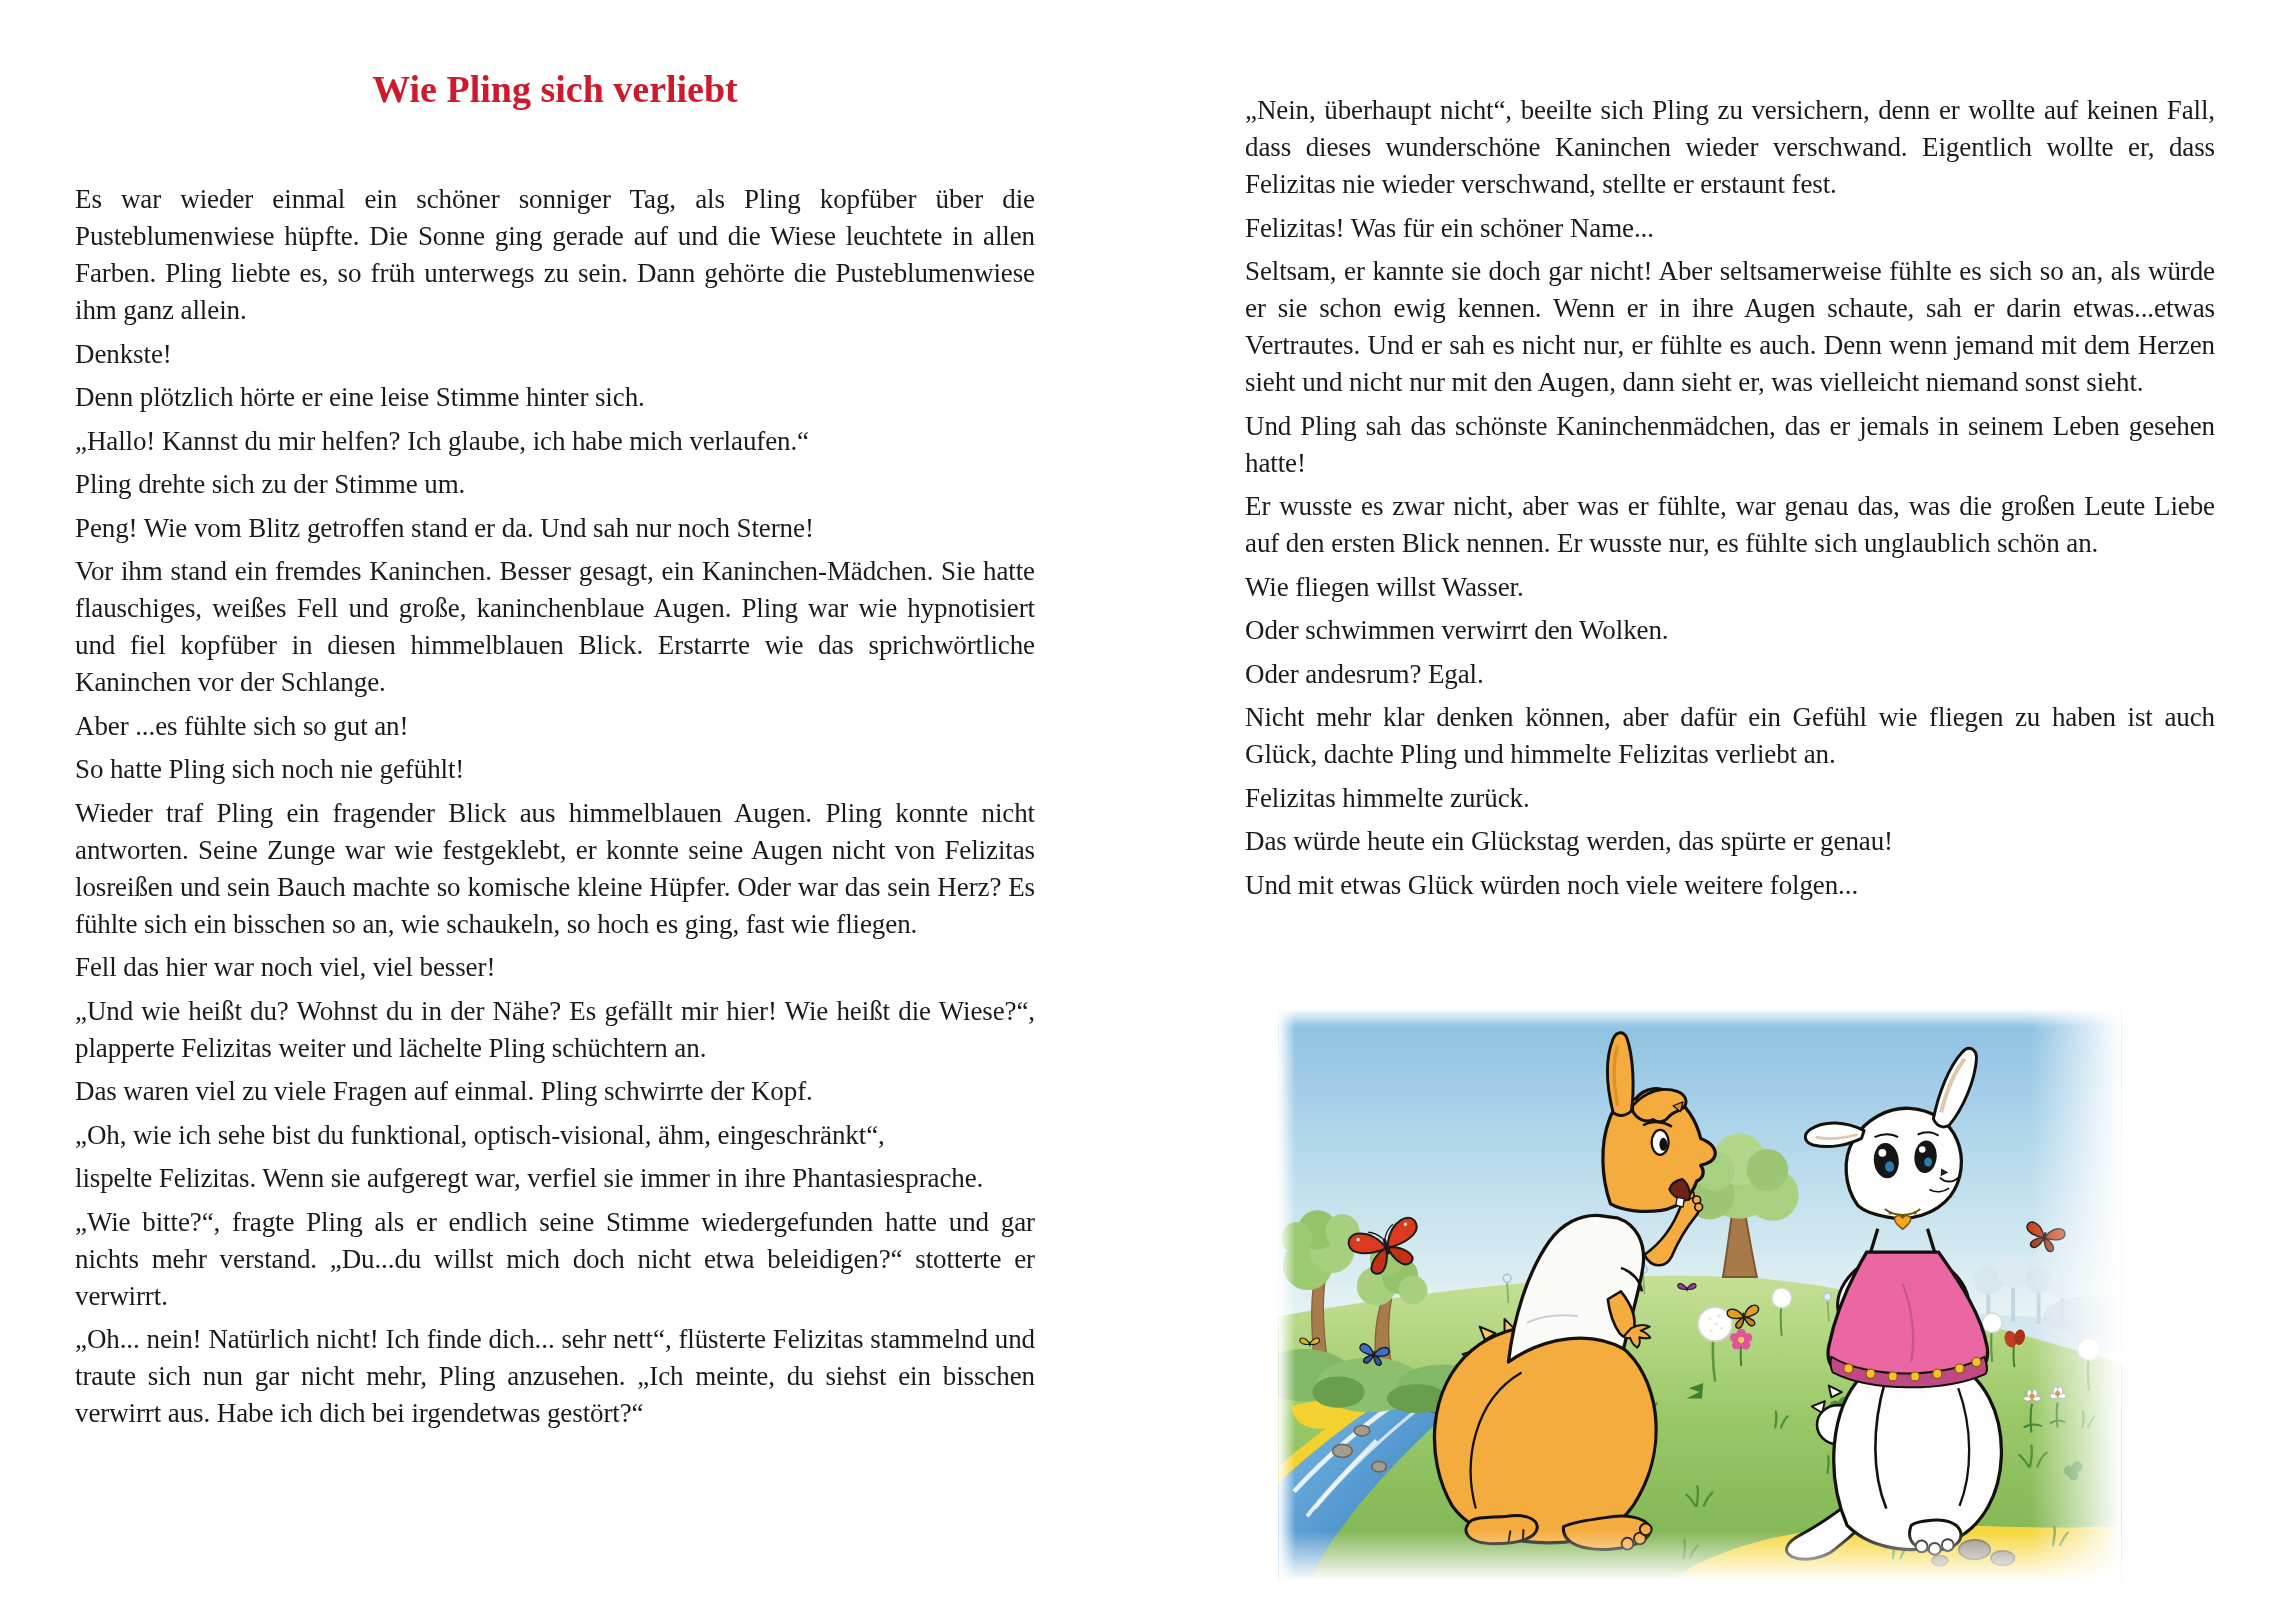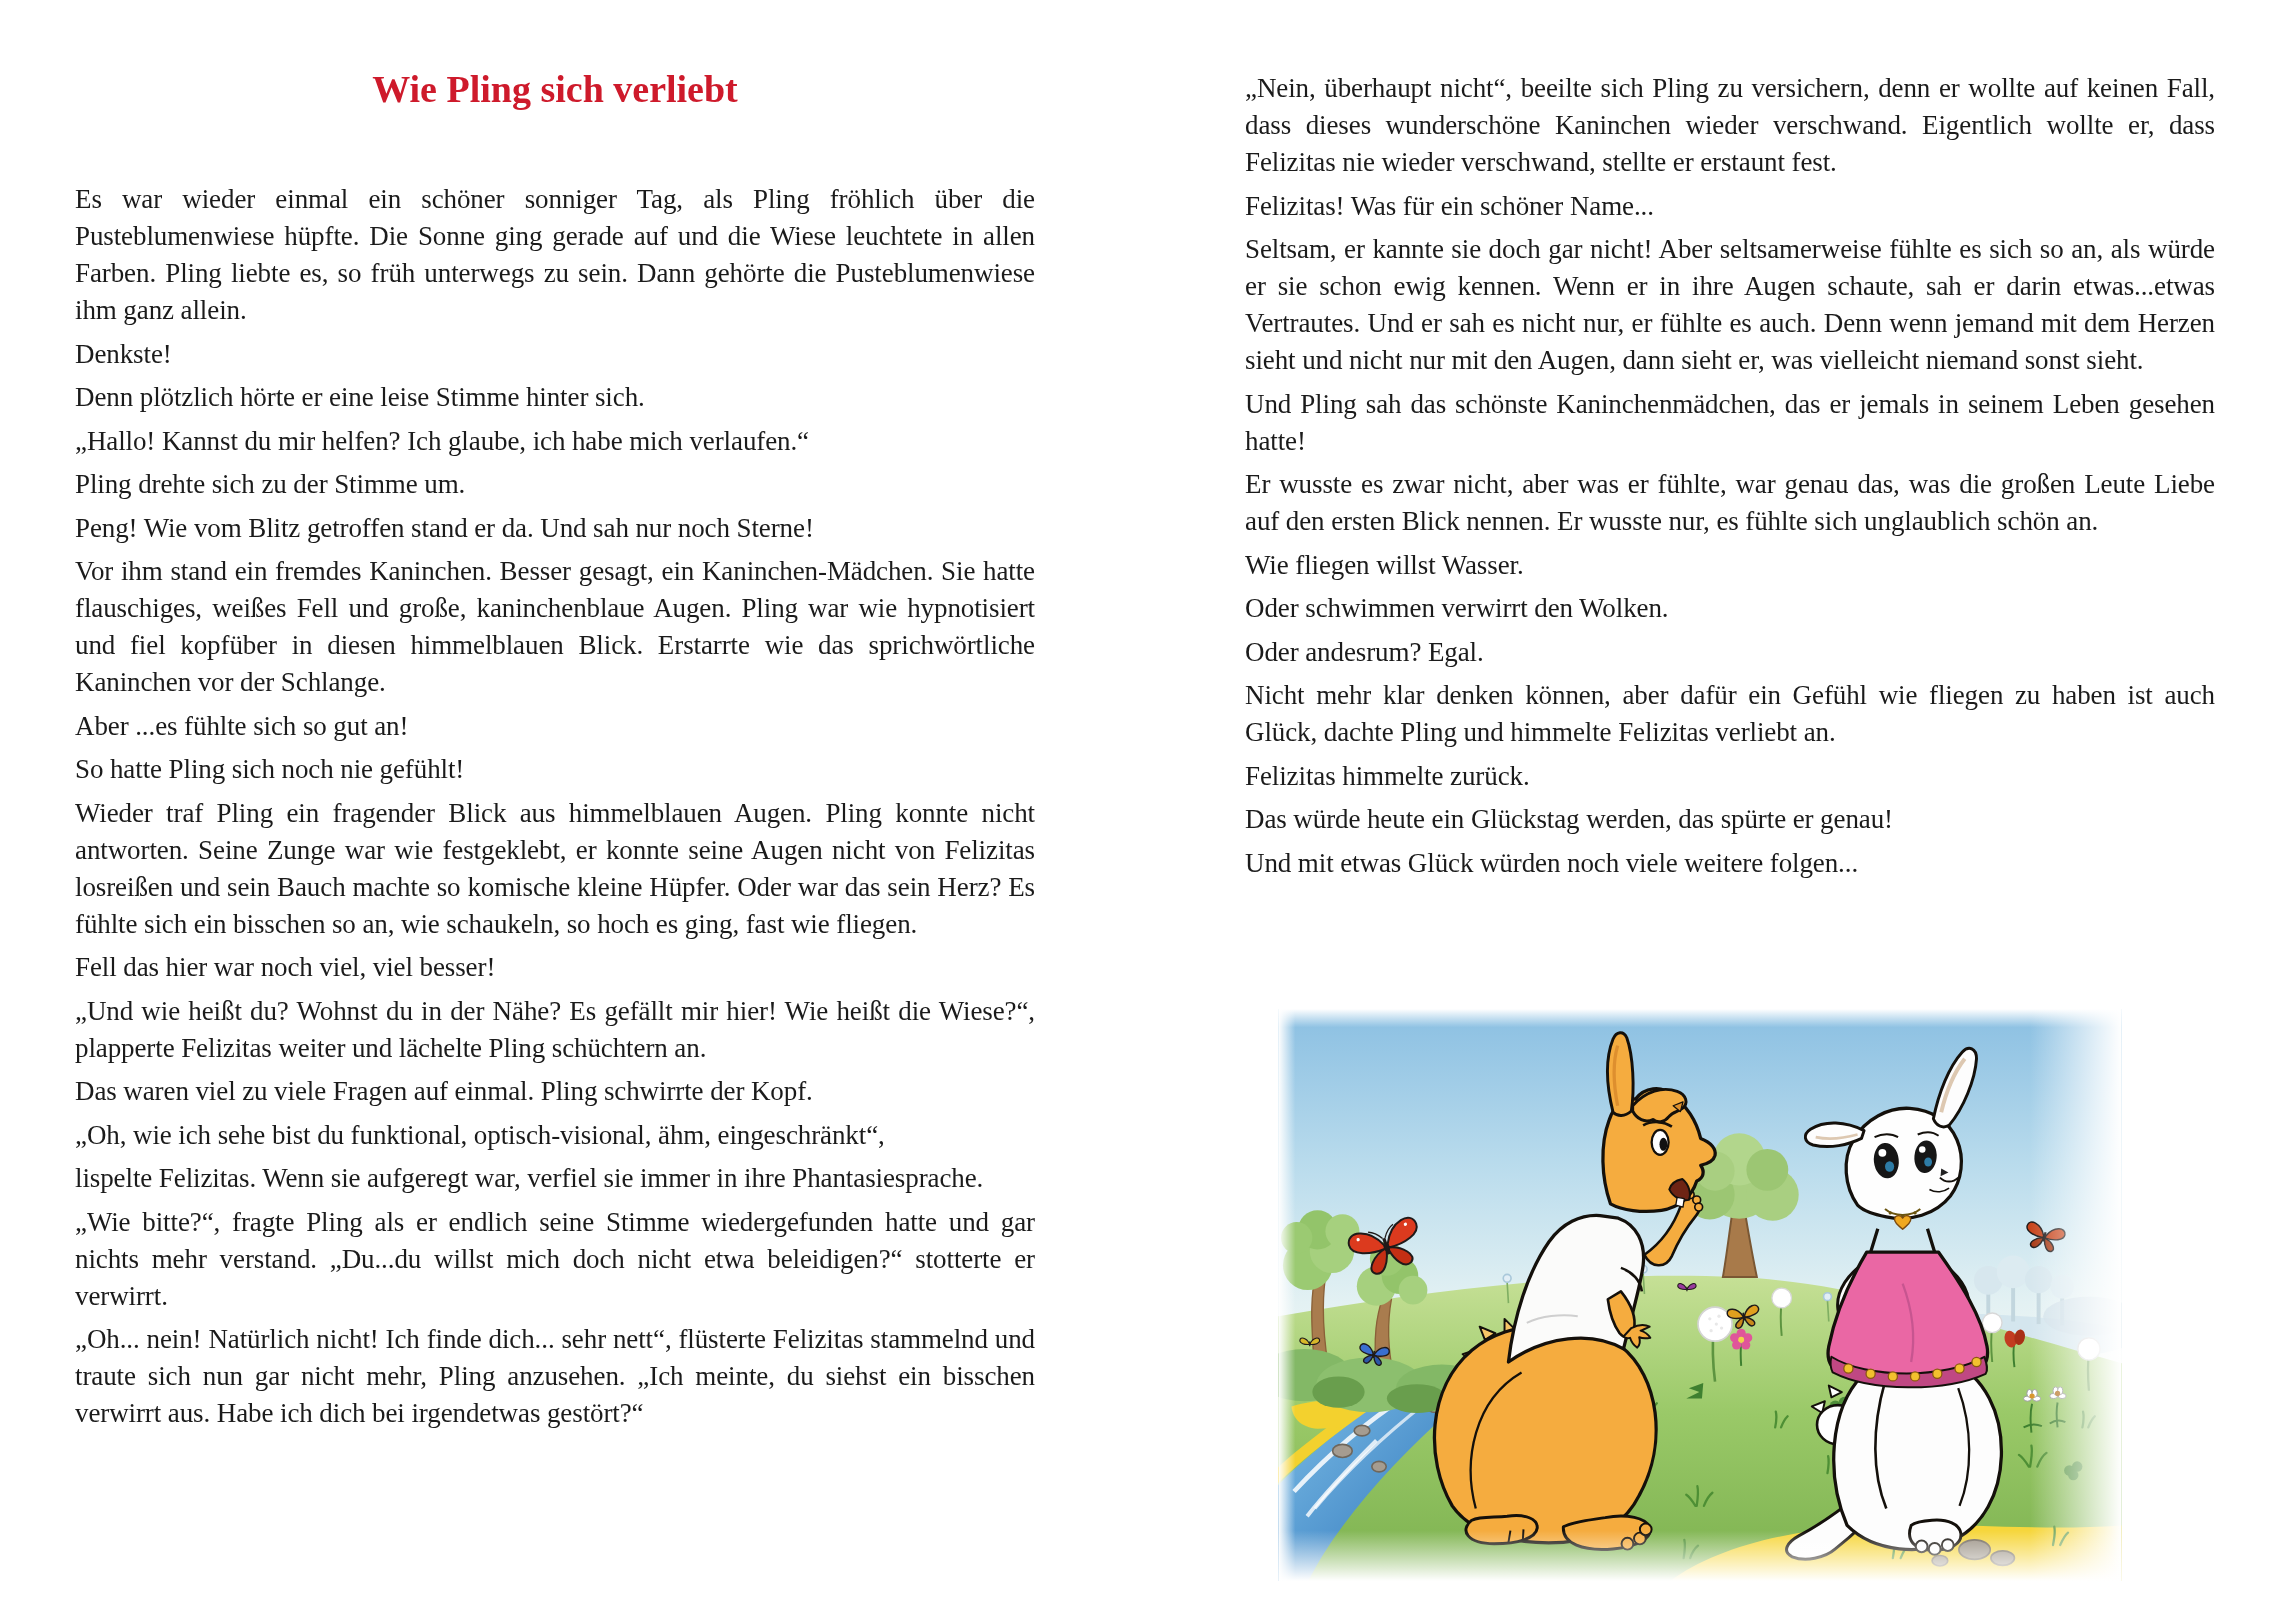--- a/index.html
+++ b/index.html
@@ -14,21 +14,21 @@
   .col {
     position: absolute;
     text-align: justify;
     font-size: 27px;
     line-height: 37px;
     letter-spacing: -0.1px;
     hyphens: auto;
   }
   .col p { margin: 0 0 6.5px 0; }
   #left-col  { left: 75px;  top: 69px; width: 960px; }
-  #right-col { left: 1245px; top: 70px; width: 970px; }
+  #right-col { left: 1245px; top: 92px; width: 970px; }
   h1.chapter-title {
     font-size: 38px;
     line-height: 41px;
     font-weight: bold;
     text-align: center;
     color: #ce1a2b;
     margin: 0 0 71px 0;
     letter-spacing: 0;
   }
   .illustration {
@@ -38,21 +38,21 @@
   }
   .illustration svg { width: 100%; height: 100%; display: block; }
 </style>
 </head>
 <body>
 
 <div class="spread">
 
   <div class="col" id="left-col">
     <h1 class="chapter-title" style="color: rgb(206, 26, 43);">Wie Pling sich verliebt</h1>
-    <p>Es war wieder einmal ein schöner sonniger Tag, als Pling fröhlich über die Pusteblumenwiese hüpfte. Die Sonne ging gerade auf und die Wiese leuchtete in allen Farben. Pling liebte es, so früh unterwegs zu sein. Dann gehörte die Pusteblumenwiese ihm ganz allein.</p>
+    <p>Es war wieder einmal ein schöner sonniger Tag, als Pling kopfüber über die Pusteblumenwiese hüpfte. Die Sonne ging gerade auf und die Wiese leuchtete in allen Farben. Pling liebte es, so früh unterwegs zu sein. Dann gehörte die Pusteblumenwiese ihm ganz allein.</p>
     <p>Denkste!</p>
     <p>Denn plötzlich hörte er eine leise Stimme hinter sich.</p>
     <p>„Hallo! Kannst du mir helfen? Ich glaube, ich habe mich verlaufen.“</p>
     <p>Pling drehte sich zu der Stimme um.</p>
     <p>Peng! Wie vom Blitz getroffen stand er da. Und sah nur noch Sterne!</p>
     <p>Vor ihm stand ein fremdes Kaninchen. Besser gesagt, ein Kaninchen-Mädchen. Sie hatte flauschiges, weißes Fell und große, kaninchenblaue Augen. Pling war wie hypnotisiert und fiel kopfüber in diesen himmelblauen Blick. Erstarrte wie das sprichwörtliche Kaninchen vor der Schlange.</p>
     <p>Aber ...es fühlte sich so gut an!</p>
     <p>So hatte Pling sich noch nie gefühlt!</p>
     <p>Wieder traf Pling ein fragender Blick aus himmelblauen Augen. Pling konnte nicht antworten. Seine Zunge war wie festgeklebt, er konnte seine Augen nicht von Felizitas losreißen und sein Bauch machte so komische kleine Hüpfer. Oder war das sein Herz? Es fühlte sich ein bisschen so an, wie schaukeln, so hoch es ging, fast wie fliegen.</p>
     <p>Fell das hier war noch viel, viel besser!</p>

